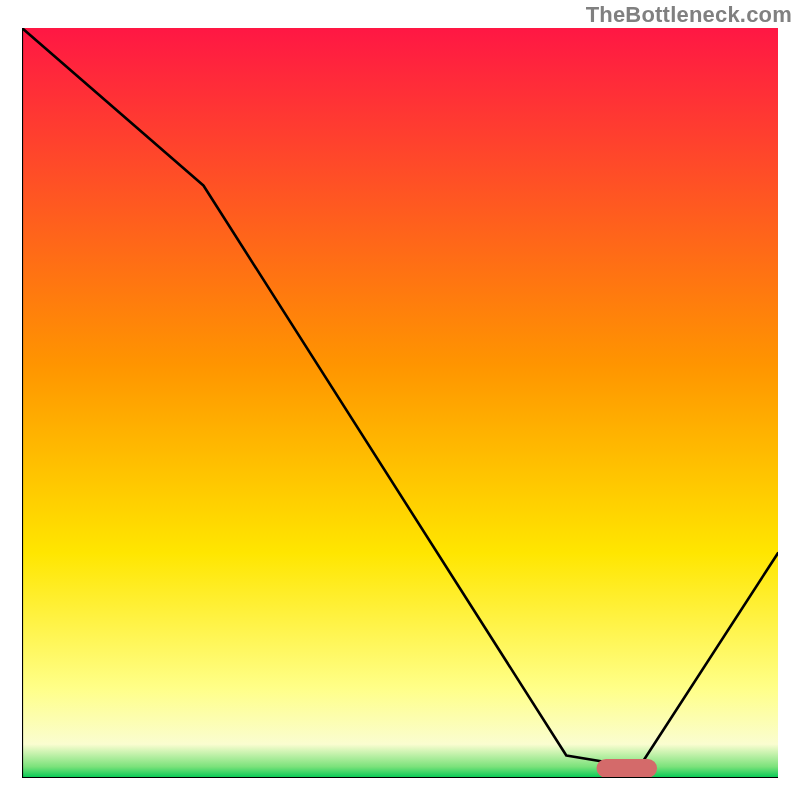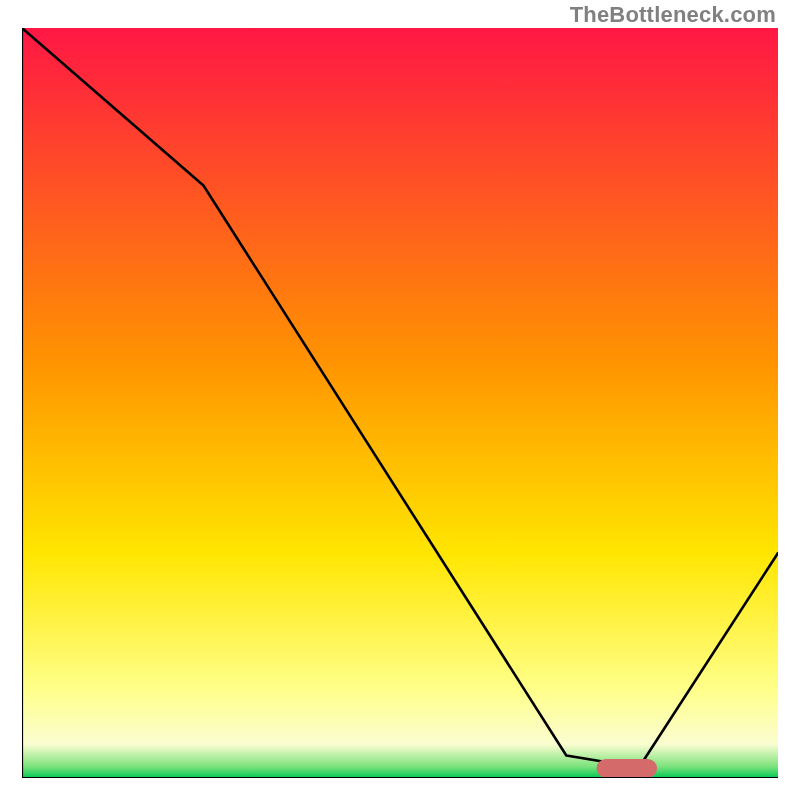--- a/index.html
+++ b/index.html
@@ -12,21 +12,21 @@
     overflow: hidden;
   }
   .container {
     position: relative;
     width: 800px;
     height: 800px;
   }
   .watermark {
     position: absolute;
     top: 2px;
-    right: 24px;
+    right: 8px;
     font-size: 22px;
     font-weight: 600;
     color: #808080;
     z-index: 10;
     letter-spacing: 0.2px;
   }
   .plot {
     position: absolute;
     left: 22px;
     top: 28px;

